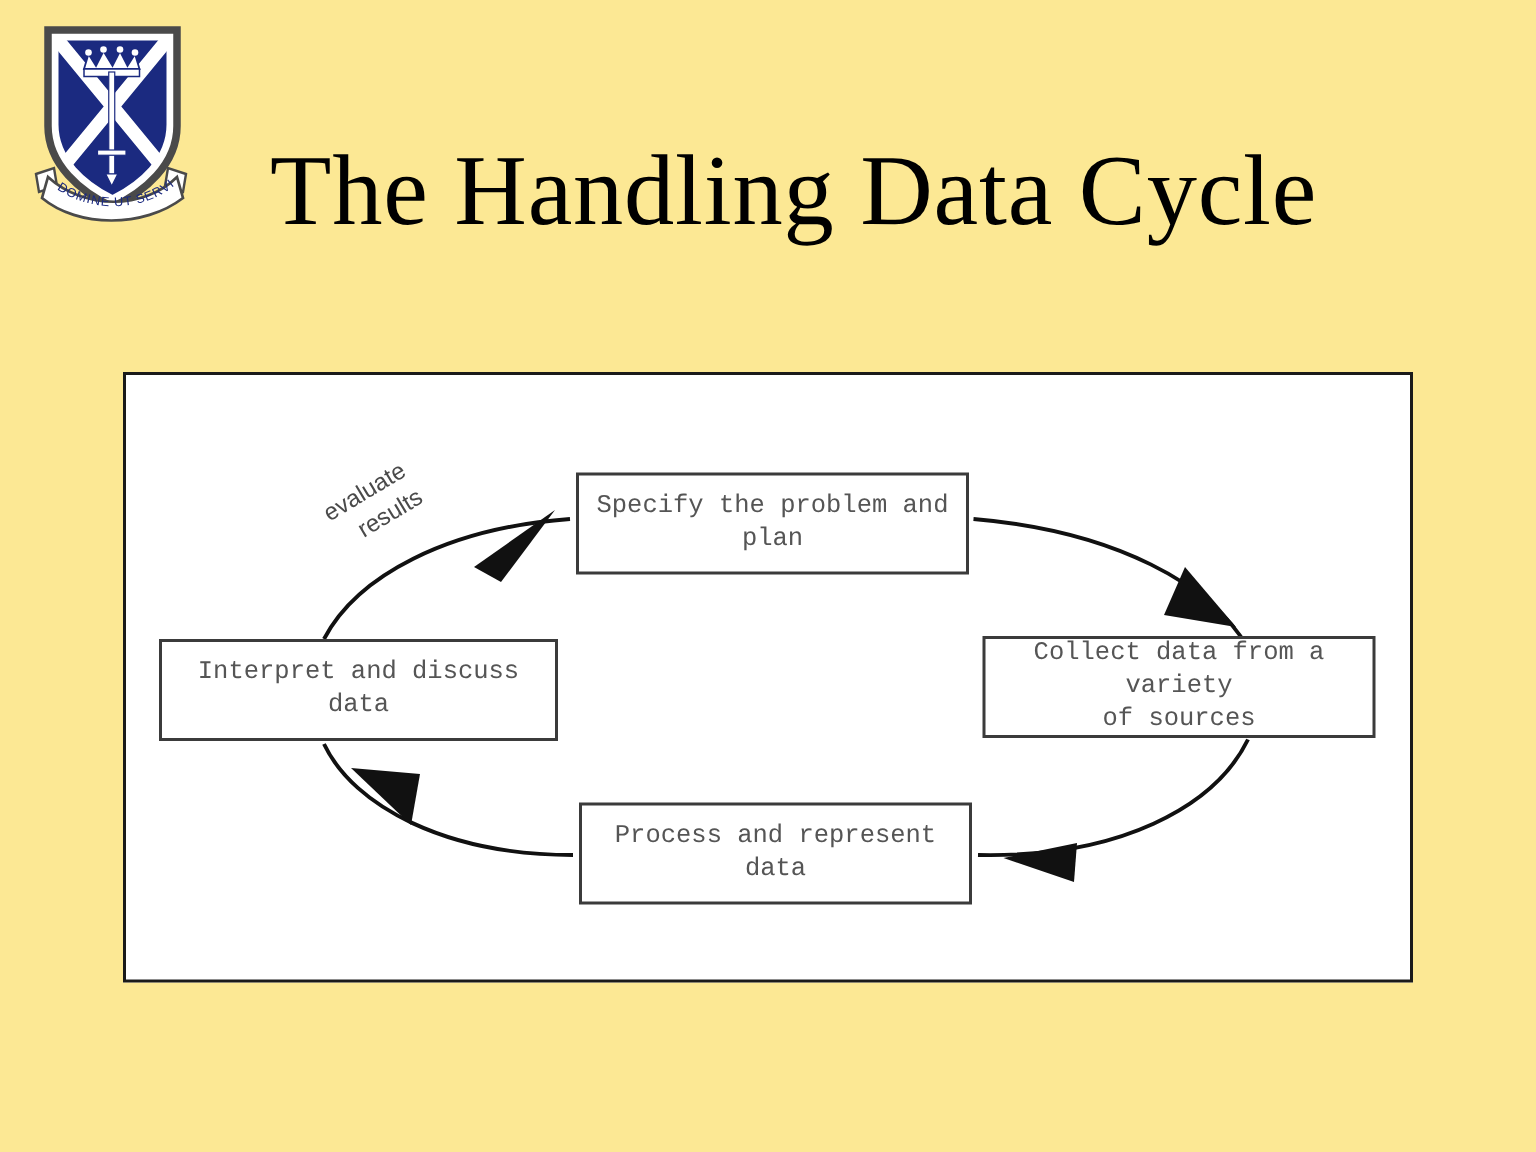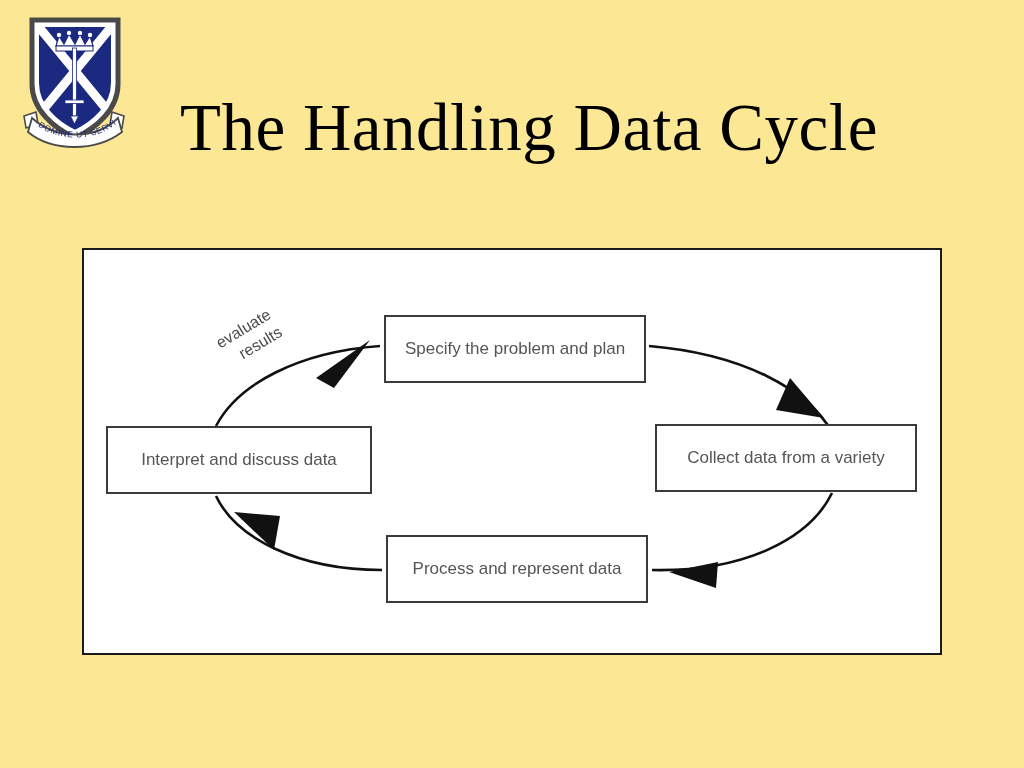--- a/index.html
+++ b/index.html
@@ -93,21 +93,21 @@
     width: 262px;
     height: 68px;
   }
   #node-interpret {
     left: 22px;
     top: 176px;
     width: 266px;
     height: 68px;
   }
 
-  .node-line { display: block; }
+  .node-line { display: block; font-family: Liberation Mono, monospace; }
 
   
   #evaluate-label {
     position: absolute;
     left: 128px;
     top: 85px;
     width: 140px;
     transform: rotate(-31deg);
     transform-origin: left top;
     color: #4a4a4a;
@@ -185,20 +185,21 @@
     <span class="second">results</span>
   </div>
 
   <div class="node-box" id="node-specify">
     <span class="node-line">Specify the problem and plan</span>
   </div>
 
   <div class="node-box" id="node-collect">
     <span>
       <span class="node-line">Collect data from a variety</span>
+      <span class="node-line">of sources</span>
     </span>
   </div>
 
   <div class="node-box" id="node-process">
     <span class="node-line">Process and represent data</span>
   </div>
 
   <div class="node-box" id="node-interpret">
     <span class="node-line">Interpret and discuss data</span>
   </div>

